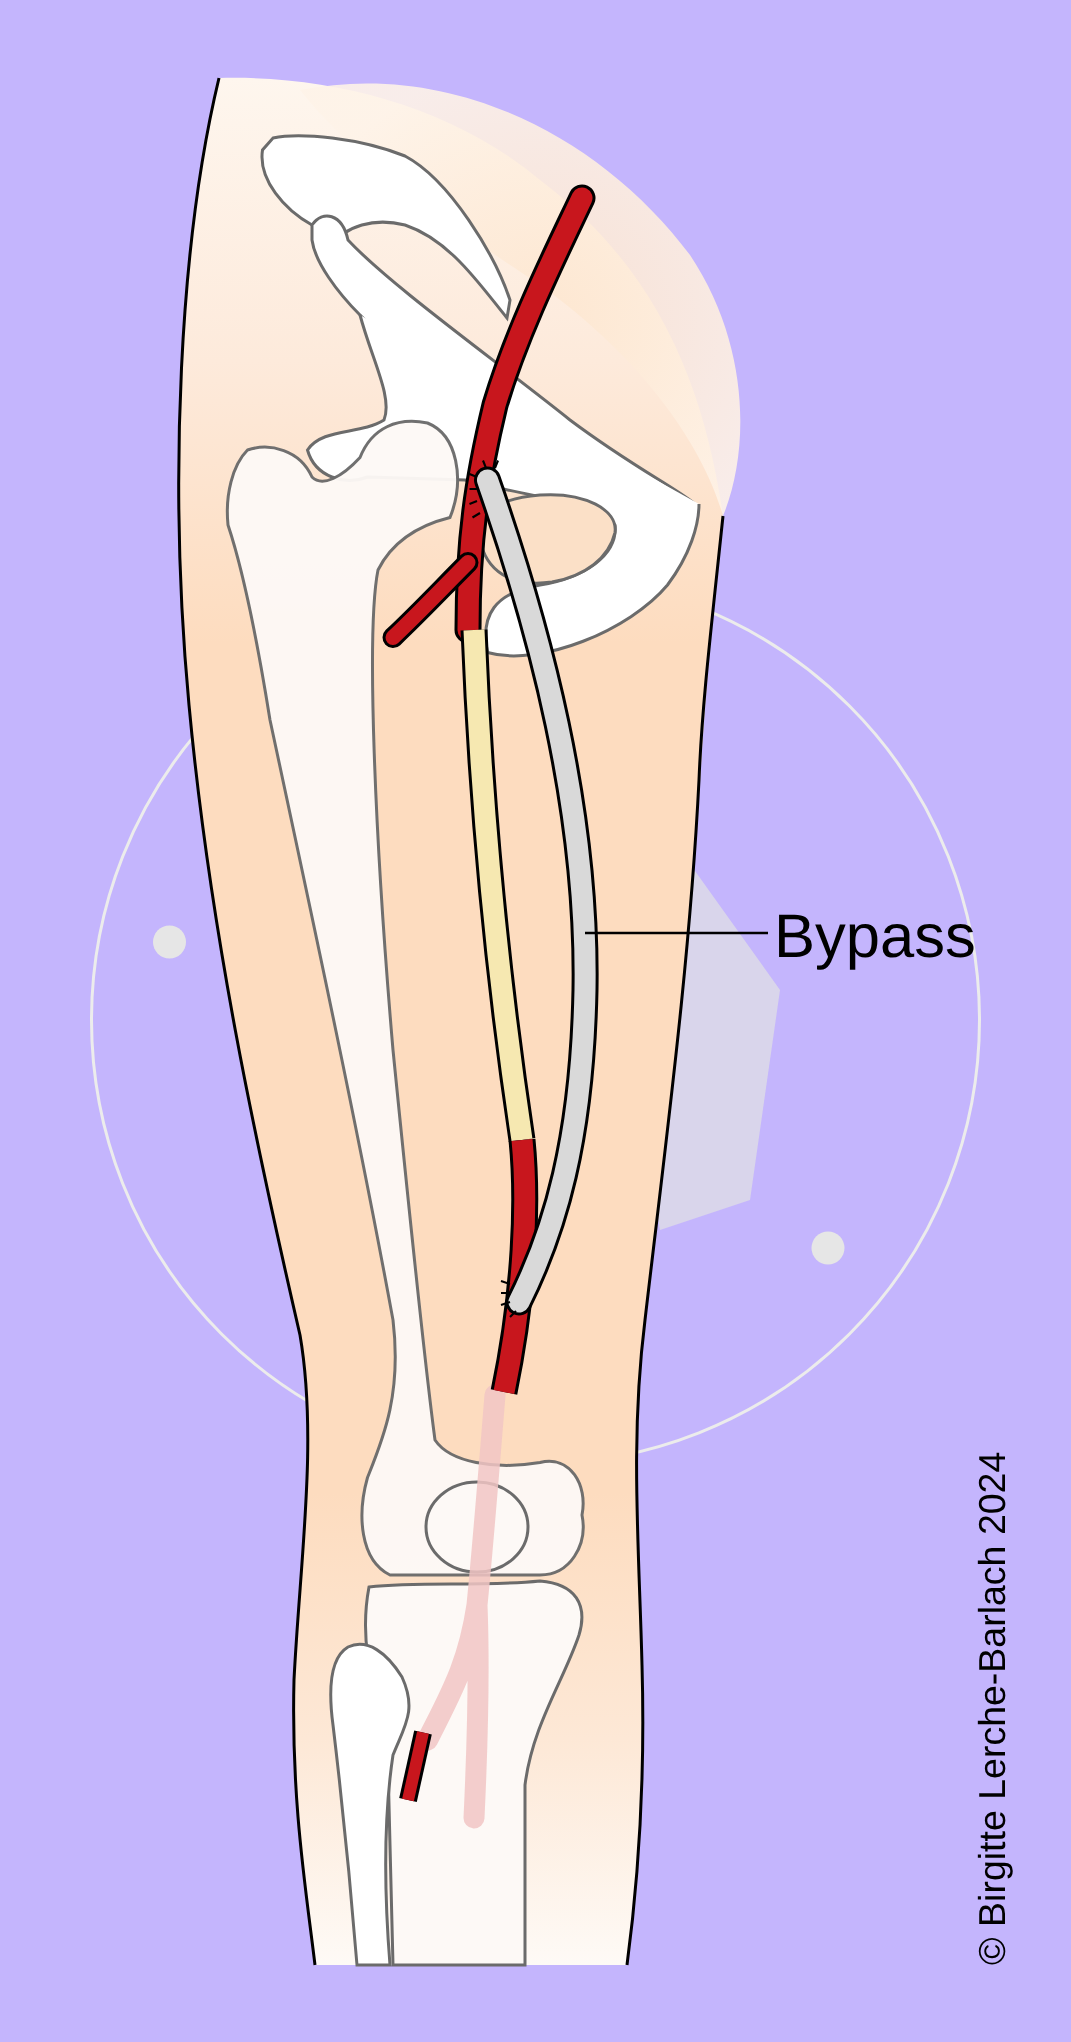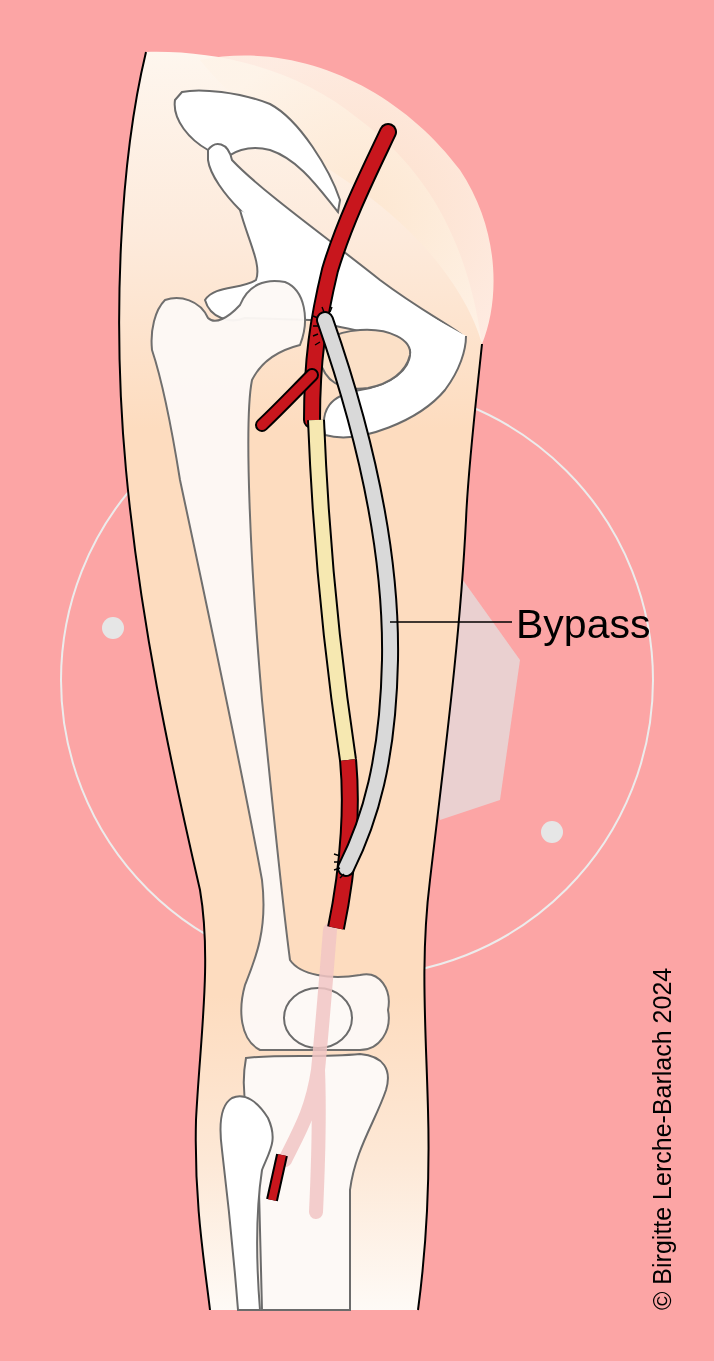--- a/index.html
+++ b/index.html
@@ -1,16 +1,16 @@
 <!DOCTYPE html>
 <html><head>
 <meta charset="utf-8">
 <style>
   html,body{margin:0;padding:0;background:#ffffff;}
-  #stage{position:relative;width:714px;height:1361px;overflow:hidden;background:#fca5a5;}
+  #stage{position:relative;width:714px;height:1361px;overflow:hidden;background:#c4b5fd;}
   svg{position:absolute;left:0;top:0;}
   .label{position:absolute;font-family:"Liberation Sans",sans-serif;color:#000;}
   #bypass-label{left:516px;top:600px;font-size:41px;line-height:48px;letter-spacing:0px;}
   #copyright{position:absolute;left:648px;top:1310px;font-size:25px;white-space:nowrap;
     transform-origin:0 0;transform:rotate(-90deg);font-family:"Liberation Sans",sans-serif;color:#000;}
 </style>
 </head>
 <body>
 
 <div id="stage">

